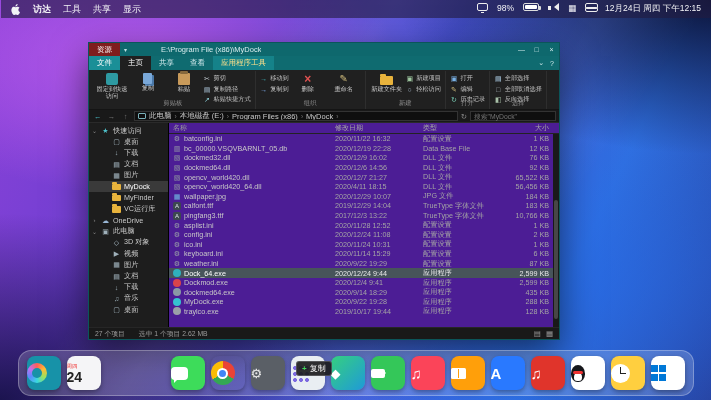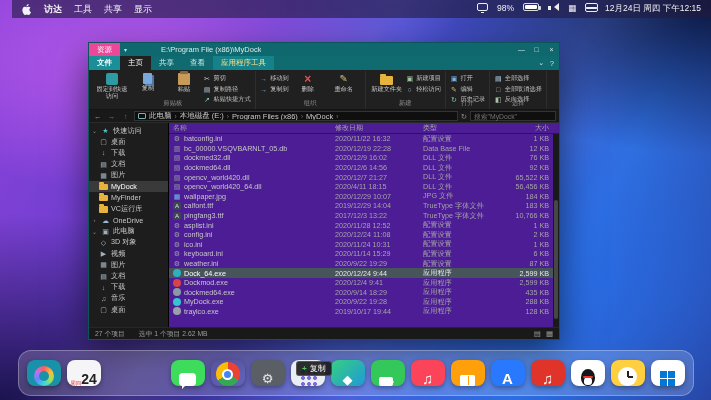--- a/index.html
+++ b/index.html
@@ -8,21 +8,21 @@
 .desktop{position:absolute;inset:0;overflow:hidden;background:
  radial-gradient(90% 85% at 0% 100%, rgba(12,12,56,.85), rgba(12,12,56,0) 55%),
  radial-gradient(80% 70% at 100% 0%, rgba(8,10,40,.9), rgba(8,10,40,0) 55%),
  radial-gradient(60% 55% at 20% 16%, rgba(235,112,255,.55), rgba(235,112,255,0) 60%),
  radial-gradient(70% 60% at 78% 72%, rgba(38,108,235,.6), rgba(38,108,235,0) 65%),
  linear-gradient(115deg,#8a41d8 0%,#6a3fd0 28%,#4657d8 55%,#2f6fe0 78%,#27429f 100%)}
 .desktop::before{content:"";position:absolute;inset:0;background:
  linear-gradient(125deg,transparent 30%,rgba(255,255,255,.07) 40%,transparent 48%,rgba(255,255,255,.05) 62%,transparent 72%)}
 
 
-.menubar{position:absolute;top:0;left:12px;right:0;height:18px;background:rgba(34,27,64,.62);
+.menubar{position:absolute;top:0;left:1px;right:0;height:18px;background:rgba(34,27,64,.62);
  display:flex;align-items:center;padding:0 10px;color:#f2f2f6;font-size:9px;z-index:30}
 .mleft{display:flex;align-items:center;gap:12px}
 .mitem{white-space:nowrap}
 .mitem.first{font-weight:bold}
 .mright{margin-left:auto;display:flex;align-items:flex-start;gap:9px;font-size:8.5px}
 .apple{width:10px;height:12px;display:flex;align-items:center}
 .apple svg{width:9px;height:11px;fill:#f2f2f6}
 .mi-disp{width:11px;height:8px;border:1px solid #eee;border-radius:2px;position:relative}
 .mi-disp::after{content:"";position:absolute;left:3px;right:3px;bottom:-3px;height:1.5px;background:#eee}
 .mi-batt{width:16px;height:8px;border:1px solid #ddd;border-radius:2px;position:relative}
@@ -34,28 +34,28 @@
 .mi-glyph{font-size:8.5px;color:#f0f0f5}
 .mi-cc{position:relative;width:11px;height:9px}
 .mi-cc::before,.mi-cc::after{content:"";position:absolute;left:0;width:11px;height:3.5px;border:1px solid #eee;border-radius:2px}
 .mi-cc::before{top:0}.mi-cc::after{bottom:0}
 .mtime{white-space:nowrap}
 
 
 .window{position:absolute;left:88px;top:42px;width:472px;height:298px;display:flex;flex-direction:column;
  background:#191919;border:1px solid #0b5underline5a;border:1px solid #0b555a;box-shadow:0 14px 34px rgba(0,0,0,.55);z-index:10}
 .titlebar{height:13px;background:#0e686d;display:flex;align-items:center;font-size:7.5px;flex:none}
-.wtab{background:#ec4899;color:#fff;height:13px;line-height:13px;padding:0 8px;white-space:nowrap}
+.wtab{background:#7f1d1d;color:#fff;height:13px;line-height:13px;padding:0 8px;white-space:nowrap}
 .qat{color:#bfe3e5;font-size:6px;padding:0 4px}
 .wtitle{margin-left:30px;color:#d8edee;white-space:nowrap;overflow:hidden}
 .wctrls{margin-left:auto;display:flex}
 .wctrl{width:15px;text-align:center;line-height:13px;color:#cfe9ea;font-size:7px}
 .rtabs{height:14px;background:#0f6b70;display:flex;align-items:stretch;font-size:7.5px;color:#d5ecee;flex:none}
 .rtab{padding:0 8px;line-height:14px;white-space:nowrap}
-.rtab.file{background:#1a8f97;color:#fff;font-weight:bold}
+.rtab.file{background:#1a8f97;color:#fff;font-weight:normal}
 .rtab.active{background:#202020;color:#fff}
 .rtab.context{background:#158289;color:#ffe08a}
 .rtabs-end{margin-left:auto;display:flex;gap:6px;padding-right:5px;align-items:center;color:#cfe9ea;font-size:7px}
 
 
 .ribbon{height:40px;background:#202020;display:flex;padding:1px 2px 0;border-bottom:1px solid #141414;flex:none;overflow:hidden}
 .rgroup{display:flex;gap:2px;padding:1px 4px 9px;border-right:1px solid #2e2e2e;position:relative;flex:none}
 .rgroup-label{position:absolute;bottom:1px;left:0;right:0;text-align:center;font-size:6.3px;color:#8d8d8d}
 .rbig{width:34px;display:flex;flex-direction:column;align-items:center;font-size:6.2px;color:#c9c9c9;text-align:center;line-height:1.1;padding-top:1px}
 .rbig .ric{width:12px;height:12px;margin-bottom:1px;flex:none}
@@ -86,21 +86,21 @@
 .crumb{flex:none}
 .crumb-sep{color:#777;font-size:6.5px;flex:none}
 .refresh{color:#8a8a8a;flex:none}
 .searchbox{width:86px;height:10px;background:#0f0f0f;border:1px solid #333;flex:none}
 .searchbox input{width:100%;height:100%;background:transparent;border:0;outline:none;color:#8a8a8a;font-size:6.8px;padding:0 3px;font-family:inherit}
 
 
 .main{flex:1;display:flex;min-height:0;background:#0e0e0e}
 .sidebar{width:80px;background:#1d1d1d;border-right:1px solid #000;padding-top:2px;overflow:hidden;flex:none}
 .srow{height:11.2px;display:flex;align-items:center;gap:3px;font-size:7.2px;color:#cacaca;white-space:nowrap;overflow:hidden}
-.srow.l0{padding-left:2px}.srow.l1{}
+.srow.l0{padding-left:2px}.srow.l1{padding-left:13px}
 .srow.sel{background:#3a3a3a;color:#fff}
 .chev{width:7px;text-align:center;color:#8a8a8a;font-size:6px;flex:none}
 .sic{flex:none;width:9px;display:inline-flex;justify-content:center;font-size:7px;line-height:1}
 .sic-star{color:#4fc3cc}.sic-cloud{color:#9ab8d8}.sic-glyph{color:#9fb0ba}
 .sic-folder{width:9px;height:6.5px;background:#e8b33c;border-radius:1px;position:relative;margin-top:1px}
 .sic-folder::before{content:"";position:absolute;top:-2px;left:0;width:4.5px;height:2px;background:#e8b33c;border-radius:1px 1px 0 0}
 .filepane{flex:1;display:flex;flex-direction:column;min-width:0;background:#4c1d95;position:relative}
 .fhead{height:11px;display:flex;align-items:center;font-size:7px;color:#9b9b9b;border-bottom:1px solid #232323;padding-left:4px;flex:none}
 .frows{flex:1;overflow:hidden}
 .frow{height:9.6px;display:flex;align-items:center;font-size:7.2px;color:#c8c8c8;padding-left:4px}
@@ -118,21 +118,21 @@
 .vthumb{position:absolute;left:1px;right:1px;top:34%;height:62%;background:#474747;border-radius:2px}
 
 
 .statusbar{height:12px;background:#191919;border-top:1px solid #262626;display:flex;align-items:center;gap:14px;padding:0 6px;font-size:6.8px;color:#9a9a9a;flex:none}
 .sb-icons{margin-left:auto;display:flex;gap:5px;font-size:7.5px;color:#9a9a9a}
 
 
 .dock{position:absolute;left:50%;transform:translateX(-50%);bottom:4px;width:676px;height:46px;
  background:rgba(255,255,255,.18);border:1px solid rgba(255,255,255,.28);border-radius:13px;
  display:flex;align-items:center;gap:6px;padding:0 8px;z-index:20}
-.dk{width:34px;height:26px;border-radius:8px;display:flex;flex-direction:row;align-items:flex-end;justify-content:center;
+.dk{width:34px;height:34px;border-radius:8px;display:flex;flex-direction:column;align-items:flex-start;justify-content:center;
  position:relative;box-shadow:0 2px 5px rgba(0,0,0,.35);flex:none}
 .dk-spacer{flex:1;box-shadow:none}
 .ring{width:20px;height:20px;border-radius:50%;position:relative;
  background:conic-gradient(#ff5e57,#ffbb33,#9be15d,#38d9e0,#5b8bff,#c06ff2,#ff5e57)}
 .ring::after{content:"";position:absolute;inset:5px;border-radius:50%;background:#1792a8}
 .cal-w{font-size:5.5px;color:#e33;line-height:1;margin-top:2px}
 .cal-d{font-size:14px;color:#222;line-height:1;font-weight:bold}
 .bubble{width:17px;height:13px;background:#fff;border-radius:4px;position:relative}
 .bubble::after{content:"";position:absolute;left:3px;bottom:-3px;border:3px solid transparent;border-top:4px solid #fff;border-left:3px solid #fff}
 .chrome{width:24px;height:24px;border-radius:50%;position:relative;

